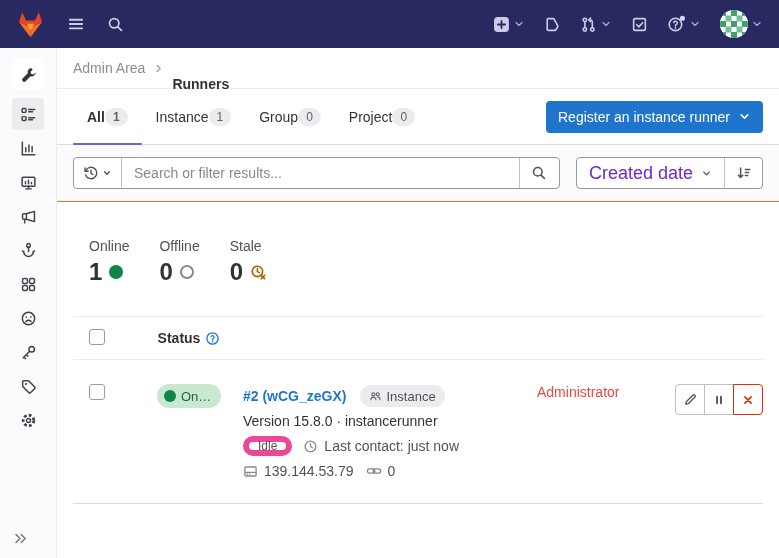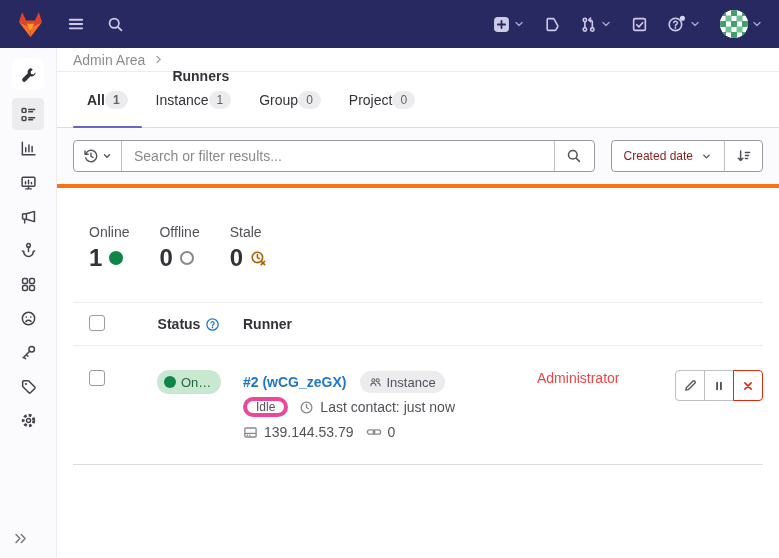--- a/index.html
+++ b/index.html
@@ -43,21 +43,21 @@
     width: 32px; height: 32px; border-radius: 4px; margin: 1px 0;
     display: flex; align-items: center; justify-content: center; color: #43424a;
   }
   .side-item.active { background: #ececef; }
   .collapse-btn { position: absolute; bottom: 12px; left: 13px; color: #737278; }
 
   
   .main { flex: 1; display: flex; flex-direction: column; min-width: 0; }
 
   .breadcrumb-bar {
-    height: 24px; display: flex; align-items: center; gap: 8px;
+    height: 41px; display: flex; align-items: center; gap: 8px;
     padding: 0 16px; border-bottom: 1px solid #ececef;
   }
   .crumb-parent { color: #8c8b90; }
   .crumb-sep { color: #a3a2a8; }
   .crumb-current { font-weight: 700; color: #333238; margin-top: 32px; }
 
   .tabs-bar {
     height: 56px; display: flex; align-items: center; justify-content: space-between;
     padding: 0 16px; border-bottom: 1px solid #dcdcde;
   }
@@ -74,21 +74,21 @@
   .tab.active::after {
     content: ""; position: absolute; left: 0; right: 0; bottom: -1px;
     height: 2px; background: #6666c4; border-radius: 2px;
   }
   .register-btn {
     background: #1f75cb; color: #fff; height: 32px; border-radius: 4px;
     padding: 0 12px; display: flex; align-items: center; gap: 8px; font-size: 14px;
   }
 
   .filter-bar {
-    background: #fbfafd; border-bottom: 4px solid #f97316;
+    background: #fbfafd; border-bottom: 1px solid #f97316;
     padding: 12px 16px; display: flex; gap: 16px;
   }
   .search-group {
     flex: 1; display: flex; height: 32px; background: #fff;
     border: 1px solid #99989e; border-radius: 4px; overflow: hidden;
   }
   .history-btn {
     width: 48px; display: flex; align-items: center; justify-content: center; gap: 3px;
     border-right: 1px solid #bfbfc3; color: #535158;
   }
@@ -100,21 +100,21 @@
   .search-submit {
     width: 40px; display: flex; align-items: center; justify-content: center;
     border-left: 1px solid #bfbfc3; color: #535158;
   }
   .sort-group {
     display: flex; height: 32px; background: #fff; flex: none;
     border: 1px solid #99989e; border-radius: 4px; overflow: hidden;
   }
   .sort-by {
     display: flex; align-items: center; gap: 8px; padding: 0 12px;
-    color: #7f1d1d; font-size: 12px;
+    color: #6d28d9; font-size: 18px;
   }
   .sort-dir {
     width: 38px; display: flex; align-items: center; justify-content: center;
     border-left: 1px solid #bfbfc3; color: #535158;
   }
 
   .content { padding: 0 16px; flex: 1; }
 
   .stats { display: flex; gap: 30px; padding: 36px 16px 30px; }
   .stat-label { color: #535158; font-size: 14px; display: block; margin-bottom: 4px; }
@@ -154,21 +154,21 @@
   .runner-lines { display: flex; flex-direction: column; gap: 1px; }
   .rline { display: flex; align-items: center; gap: 6px; min-height: 24px; color: #535158; }
   .runner-link { color: #1f75cb; font-weight: 700; }
   .type-badge {
     display: inline-flex; align-items: center; gap: 4px; margin-left: 8px;
     background: #ececef; color: #535158; border-radius: 11px;
     font-size: 13px; height: 22px; padding: 0 9px;
   }
   .version-line { color: #333238; }
   .idle-badge {
-    display: inline-flex; align-items: center; border: 4px solid #ec4899;
+    display: inline-flex; align-items: center; border: 6px solid #ec4899;
     color: #535158; border-radius: 10px; font-size: 12px; height: 20px;
     padding: 0 9px; margin-right: 5px; background: #fff;
   }
   .rline .licon { color: #89888d; flex: none; }
 
   .owner-text { color: #ef4444; }
 
   .btn-group { display: flex; }
   .btn-group button {
     width: 30px; height: 31px; background: #fff; border: 1px solid #bfbfc3;
@@ -383,20 +383,26 @@
           </a>
           <a class="tab">
             <span>Group</span>
             <span class="count">0</span>
           </a>
           <a class="tab">
             <span>Project</span>
             <span class="count">0</span>
           </a>
         </nav>
+        <button class="register-btn">
+          <span>Register an instance runner</span>
+          <svg width="13" height="13" viewBox="0 0 16 16" fill="none" stroke="#fff" stroke-width="1.9" stroke-linecap="round" stroke-linejoin="round">
+              <path d="m4 6 4 4 4-4"></path>
+            </svg>
+        </button>
       </div>
 
       <div class="filter-bar">
         <div class="search-group">
           <button class="history-btn">
             <svg width="16" height="16" viewBox="0 0 16 16" fill="none" stroke="currentColor" stroke-width="1.4" stroke-linecap="round" stroke-linejoin="round">
                 <path d="M2 3v3.2h3.2"></path>
                 <path d="M2.7 9.9a5.7 5.7 0 1 0 .2-4.3"></path>
                 <path d="M8 5.3v3l2 1.2"></path>
               </svg>
@@ -465,23 +471,20 @@
           <div class="c-status">
             <span class="th-label">
               <span>Status</span>
               <svg width="15" height="15" viewBox="0 0 16 16" fill="none">
                   <circle cx="8" cy="8" r="6" stroke="#1f75cb" stroke-width="1.4"></circle>
                   <path d="M6.4 6.3a1.7 1.7 0 1 1 2.5 1.8c-.6.3-.9.7-.9 1.2v.2" stroke="#1f75cb" stroke-width="1.3" stroke-linecap="round"></path>
                   <circle cx="8" cy="11.3" r=".85" fill="#1f75cb"></circle>
                 </svg>
             </span>
           </div>
-          <div class="c-runner">
-            <span>Runner</span>
-          </div>
           <div class="c-actions"></div>
         </div>
 
         <div class="cols trow">
           <div class="c-check">
             <input type="checkbox" class="gl-checkbox" style="">
           </div>
           <div class="c-status">
             <span class="status-pill">
               <span class="pill-dot"></span>
@@ -495,20 +498,21 @@
                 <span class="type-badge">
                   <svg width="13" height="13" viewBox="0 0 16 16" fill="none" stroke="#626168" stroke-width="1.3" stroke-linecap="round">
                       <circle cx="5.4" cy="5.4" r="1.9"></circle>
                       <path d="M2.3 11.9a3.1 3.1 0 0 1 6.2 0"></path>
                       <circle cx="10.7" cy="5.4" r="1.9"></circle>
                       <path d="M10.9 8.8a3.1 3.1 0 0 1 2.8 3.1"></path>
                     </svg>
                   <span>Instance</span>
                 </span>
               </div>
+              <div class="rline version-line">Version 15.8.0 · instancerunner</div>
               <div class="rline">
                 <span class="idle-badge">Idle</span>
                 <svg class="licon" width="15" height="15" viewBox="0 0 16 16" fill="none" stroke="currentColor" stroke-width="1.4" stroke-linecap="round">
                     <circle cx="8" cy="8" r="5.7"></circle>
                     <path d="M8 4.8V8l2.1 1.3"></path>
                   </svg>
                 <span>Last contact: just now</span>
               </div>
               <div class="rline">
                 <svg class="licon" width="15" height="15" viewBox="0 0 16 16" fill="none" stroke="currentColor" stroke-width="1.4">

